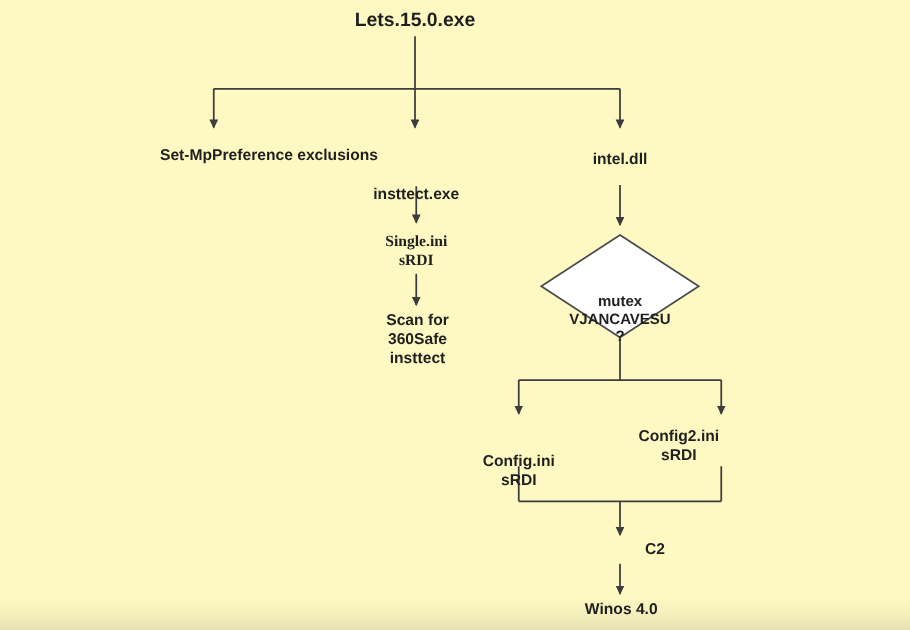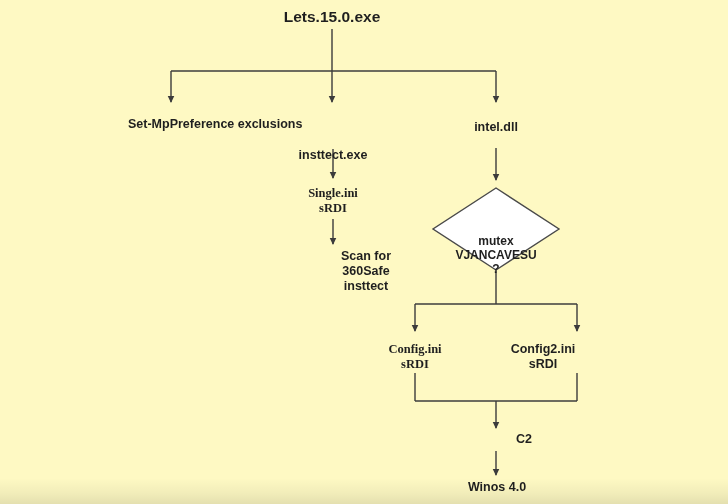--- a/index.html
+++ b/index.html
@@ -26,23 +26,23 @@
     text-align:center;
     transform:translateX(-50%);
     white-space:nowrap;
   }
   .node .line{display:block;}
   #node-root{left:332px;top:7px;font-size:15.5px;line-height:19px;}
   #node-powershell{left:128px;top:116px;transform:none;text-align:left;line-height:16px;}
   #node-insttect{left:333px;top:120px;margin-top:28px;}
   #node-intel{left:496px;top:120px;}
   #node-single{left:333px;top:186px;font-family:Liberation Serif, serif;}
-  #node-scan{left:334px;top:249px;margin-left:32px;}
+  #node-scan{left:334px;top:249px;}
   #node-mutex{left:496px;top:210px;font-size:12px;line-height:14px;margin-top:24px;}
-  #node-config1{left:415px;top:342px;font-family:Liberation Serif, serif;}
+  #node-config1{left:415px;top:362px;}
   #node-config2{left:543px;top:342px;}
   #node-c2{left:524px;top:432px;}
   #node-winos{left:497px;top:480px;}
   .bottom-shade{
     position:absolute;left:0;bottom:0;width:728px;height:26px;
     background:linear-gradient(to bottom, rgba(0,0,0,0) 0%, rgba(0,0,0,0.05) 60%, rgba(0,0,0,0.10) 100%);
     pointer-events:none;
   }
 </style>
 </head>

